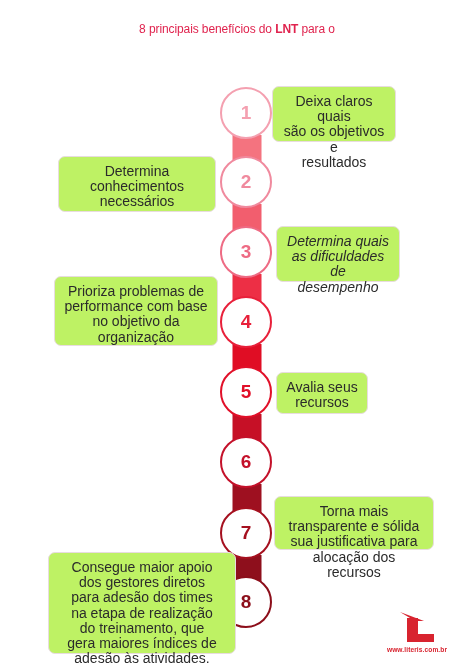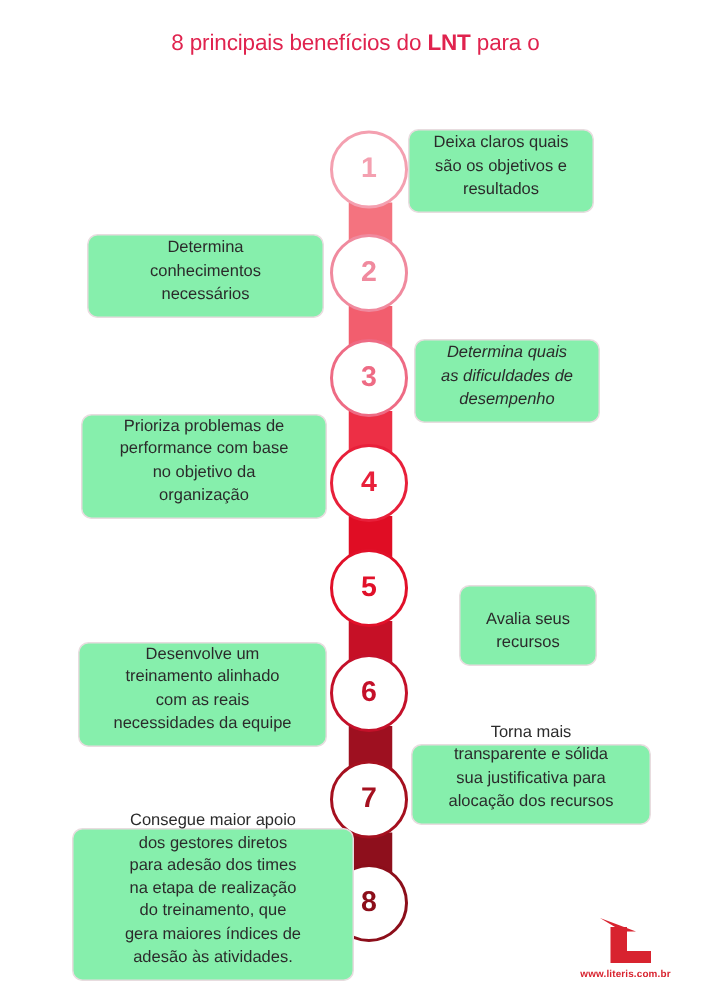--- a/index.html
+++ b/index.html
@@ -21,21 +21,21 @@
     height: 665px;
   }
 
   
   .title {
     position: absolute;
     top: 18px;
     left: 0;
     width: 474px;
     text-align: center;
-    font-size: 15px;
+    font-size: 12px;
     line-height: 22px;
     color: #e0234e;
     letter-spacing: -0.1px;
   }
   .title .strong {
     font-weight: bold;
   }
 
   
   .chain {
@@ -67,30 +67,30 @@
     align-items: center;
     justify-content: center;
     font-weight: bold;
     font-size: 19px;
   }
 
   
   .card {
     position: absolute;
     box-sizing: border-box;
-    background: #86efac;
+    background: #bef264;
     border: 1px solid #e8dcdf;
     border-radius: 7px;
     padding: 7px 9px;
-    font-size: 11px;
+    font-size: 14px;
     line-height: 15.2px;
     color: #2b2b2b;
     text-align: center;
     display: flex;
-    align-items: flex-end;
+    align-items: flex-start;
     justify-content: center;
   }
   .card span { display: block; width: 100%; white-space: pre-line; }
 
   
   .logo-wrap {
     position: absolute;
     right: 14px;
     bottom: 12px;
     width: 86px;
@@ -143,32 +143,26 @@
       <div class="connector" style="top: 344px; height: 30px; background: rgb(224, 13, 36);"></div>
       <div class="node" style="top: 296px; border: 2.5px solid rgb(232, 32, 58); color: rgb(232, 32, 58);">4</div>
       <div class="card" style="left: 54px; width: 164px; top: 276px; height: 70px;">
         <span>Prioriza problemas de
 performance com base
 no objetivo da
 organização</span>
       </div>
       <div class="connector" style="top: 414px; height: 30px; background: rgb(198, 16, 38);"></div>
       <div class="node" style="top: 366px; border: 2.5px solid rgb(225, 16, 41); color: rgb(225, 16, 41);">5</div>
-      <div class="card" style="left: 276px; width: 92px; top: 390px; height: 54px; margin-left: 30px;">
+      <div class="card" style="left: 276px; width: 92px; top: 372px; height: 42px;">
         <span>Avalia seus
 recursos</span>
       </div>
       <div class="connector" style="top: 484px; height: 31px; background: rgb(158, 16, 32);"></div>
       <div class="node" style="top: 436px; border: 2.5px solid rgb(196, 17, 42); color: rgb(196, 17, 42);">6</div>
-      <div class="card" style="left: 52px; width: 166px; top: 428px; height: 70px;">
-        <span>Desenvolve um
-treinamento alinhado
-com as reais
-necessidades da equipe</span>
-      </div>
       <div class="connector" style="top: 555px; height: 29px; background: rgb(142, 15, 28);"></div>
       <div class="node" style="top: 507px; border: 2.5px solid rgb(165, 16, 31); color: rgb(165, 16, 31);">7</div>
       <div class="card" style="left: 274px; width: 160px; top: 496px; height: 54px;">
         <span>Torna mais
 transparente e sólida
 sua justificativa para
 alocação dos recursos</span>
       </div>
       <div class="node" style="top: 576px; border: 2.5px solid rgb(140, 14, 26); color: rgb(140, 14, 26);">8</div>
       <div class="card" style="left: 48px; width: 188px; top: 552px; height: 102px;">

